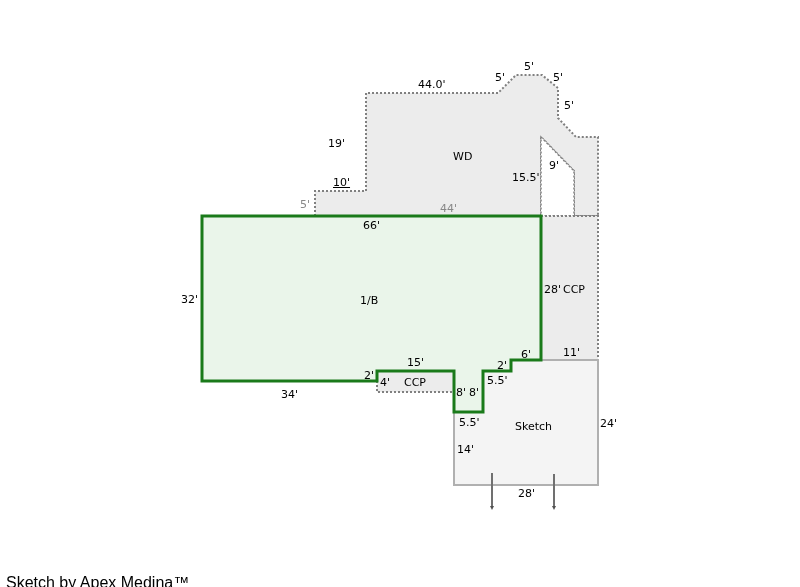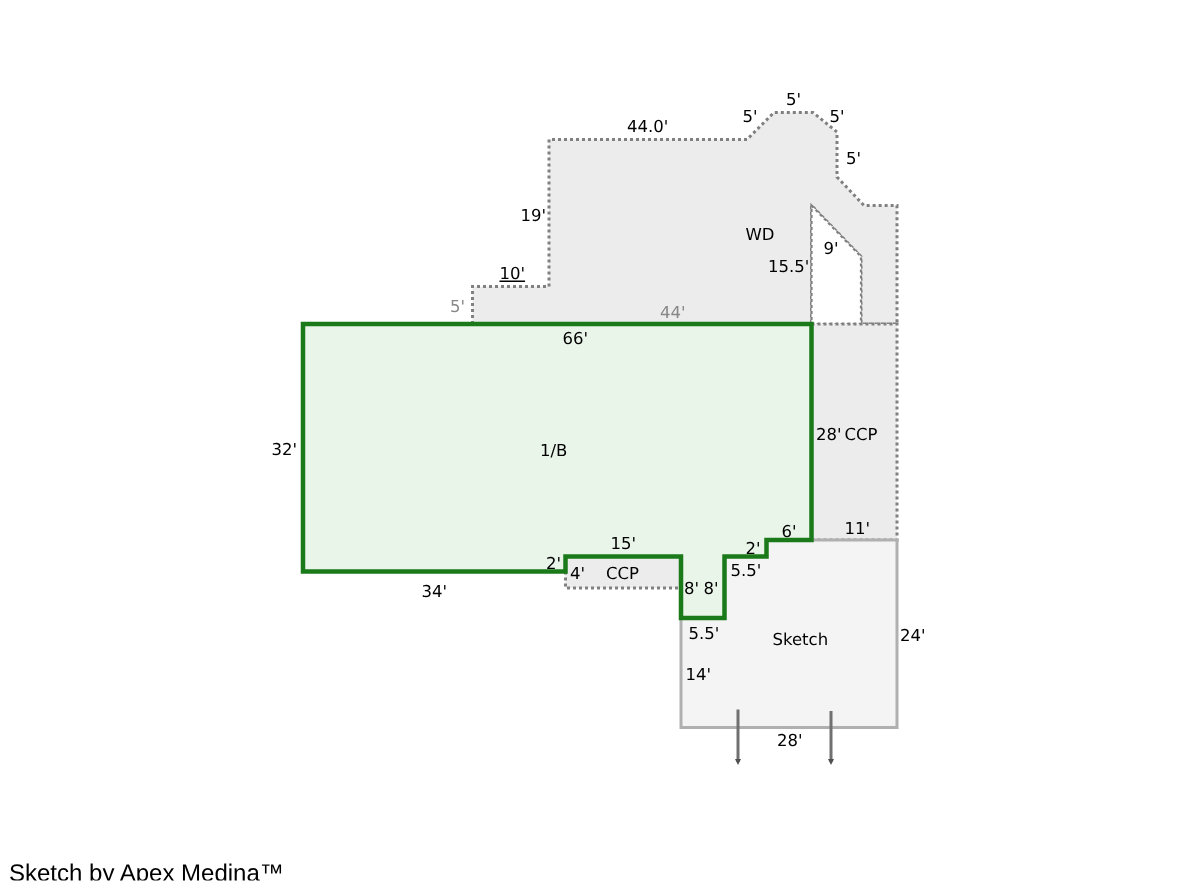--- a/index.html
+++ b/index.html
@@ -26,39 +26,39 @@
   <polygon points="454,392 454,485 598,485 598,360 541,360 511,360 511,371 483,371 483,412 454,412" fill="#f4f4f4" stroke="#b0b0b0" stroke-width="2"></polygon>
 
   <polygon points="202,216 541,216 541,360 511,360 511,371 483,371 483,412 454,412 454,371 377,371 377,381 202,381" fill="#eaf5ea" stroke="#1a7a1a" stroke-width="3"></polygon>
 
   <line x1="492" y1="473" x2="492" y2="508" stroke="#707070" stroke-width="2"></line>
   <polygon points="490,506 494,506 492,510" fill="#505050"></polygon>
   <line x1="554" y1="474" x2="554" y2="508" stroke="#707070" stroke-width="2"></line>
   <polygon points="552,506 556,506 554,510" fill="#505050"></polygon>
 </svg>
 
-<div class="area" style="left:453px;top:150px;margin-left:44px;">WD</div>
+<div class="area" style="left:453px;top:150px;">WD</div>
 <div class="area" style="left:360px;top:294px;">1/B</div>
 <div class="area" style="left:563px;top:283px;">CCP</div>
 <div class="area" style="left:404px;top:376px;">CCP</div>
 <div class="area" style="left:515px;top:420px;">Sketch</div>
 
 <div class="lbl" style="left:418px;top:79px;">44.0'</div>
-<div class="lbl" style="left:347px;top:138px;">19'</div>
+<div class="lbl" style="left:328px;top:138px;">19'</div>
 <div class="lbl" style="left:333px;top:177px;text-decoration:underline;">10'</div>
 <div class="lbl gray" style="left:300px;top:199px;">5'</div>
 <div class="lbl gray" style="left:440px;top:203px;">44'</div>
 <div class="lbl" style="left:495px;top:72px;">5'</div>
 <div class="lbl" style="left:524px;top:61px;">5'</div>
 <div class="lbl" style="left:553px;top:72px;">5'</div>
 <div class="lbl" style="left:564px;top:100px;">5'</div>
 <div class="lbl" style="left:512px;top:172px;">15.5'</div>
 <div class="lbl" style="left:549px;top:160px;">9'</div>
 
-<div class="lbl" style="left:375px;top:220px;">66'</div>
+<div class="lbl" style="left:363px;top:220px;">66'</div>
 <div class="lbl" style="left:181px;top:294px;">32'</div>
 <div class="lbl" style="left:281px;top:389px;">34'</div>
 <div class="lbl" style="left:544px;top:284px;">28'</div>
 <div class="lbl" style="left:364px;top:370px;">2'</div>
 <div class="lbl" style="left:407px;top:357px;">15'</div>
 <div class="lbl" style="left:380px;top:377px;">4'</div>
 <div class="lbl" style="left:456px;top:387px;">8'</div>
 <div class="lbl" style="left:469px;top:387px;">8'</div>
 <div class="lbl" style="left:459px;top:417px;">5.5'</div>
 <div class="lbl" style="left:487px;top:375px;">5.5'</div>

